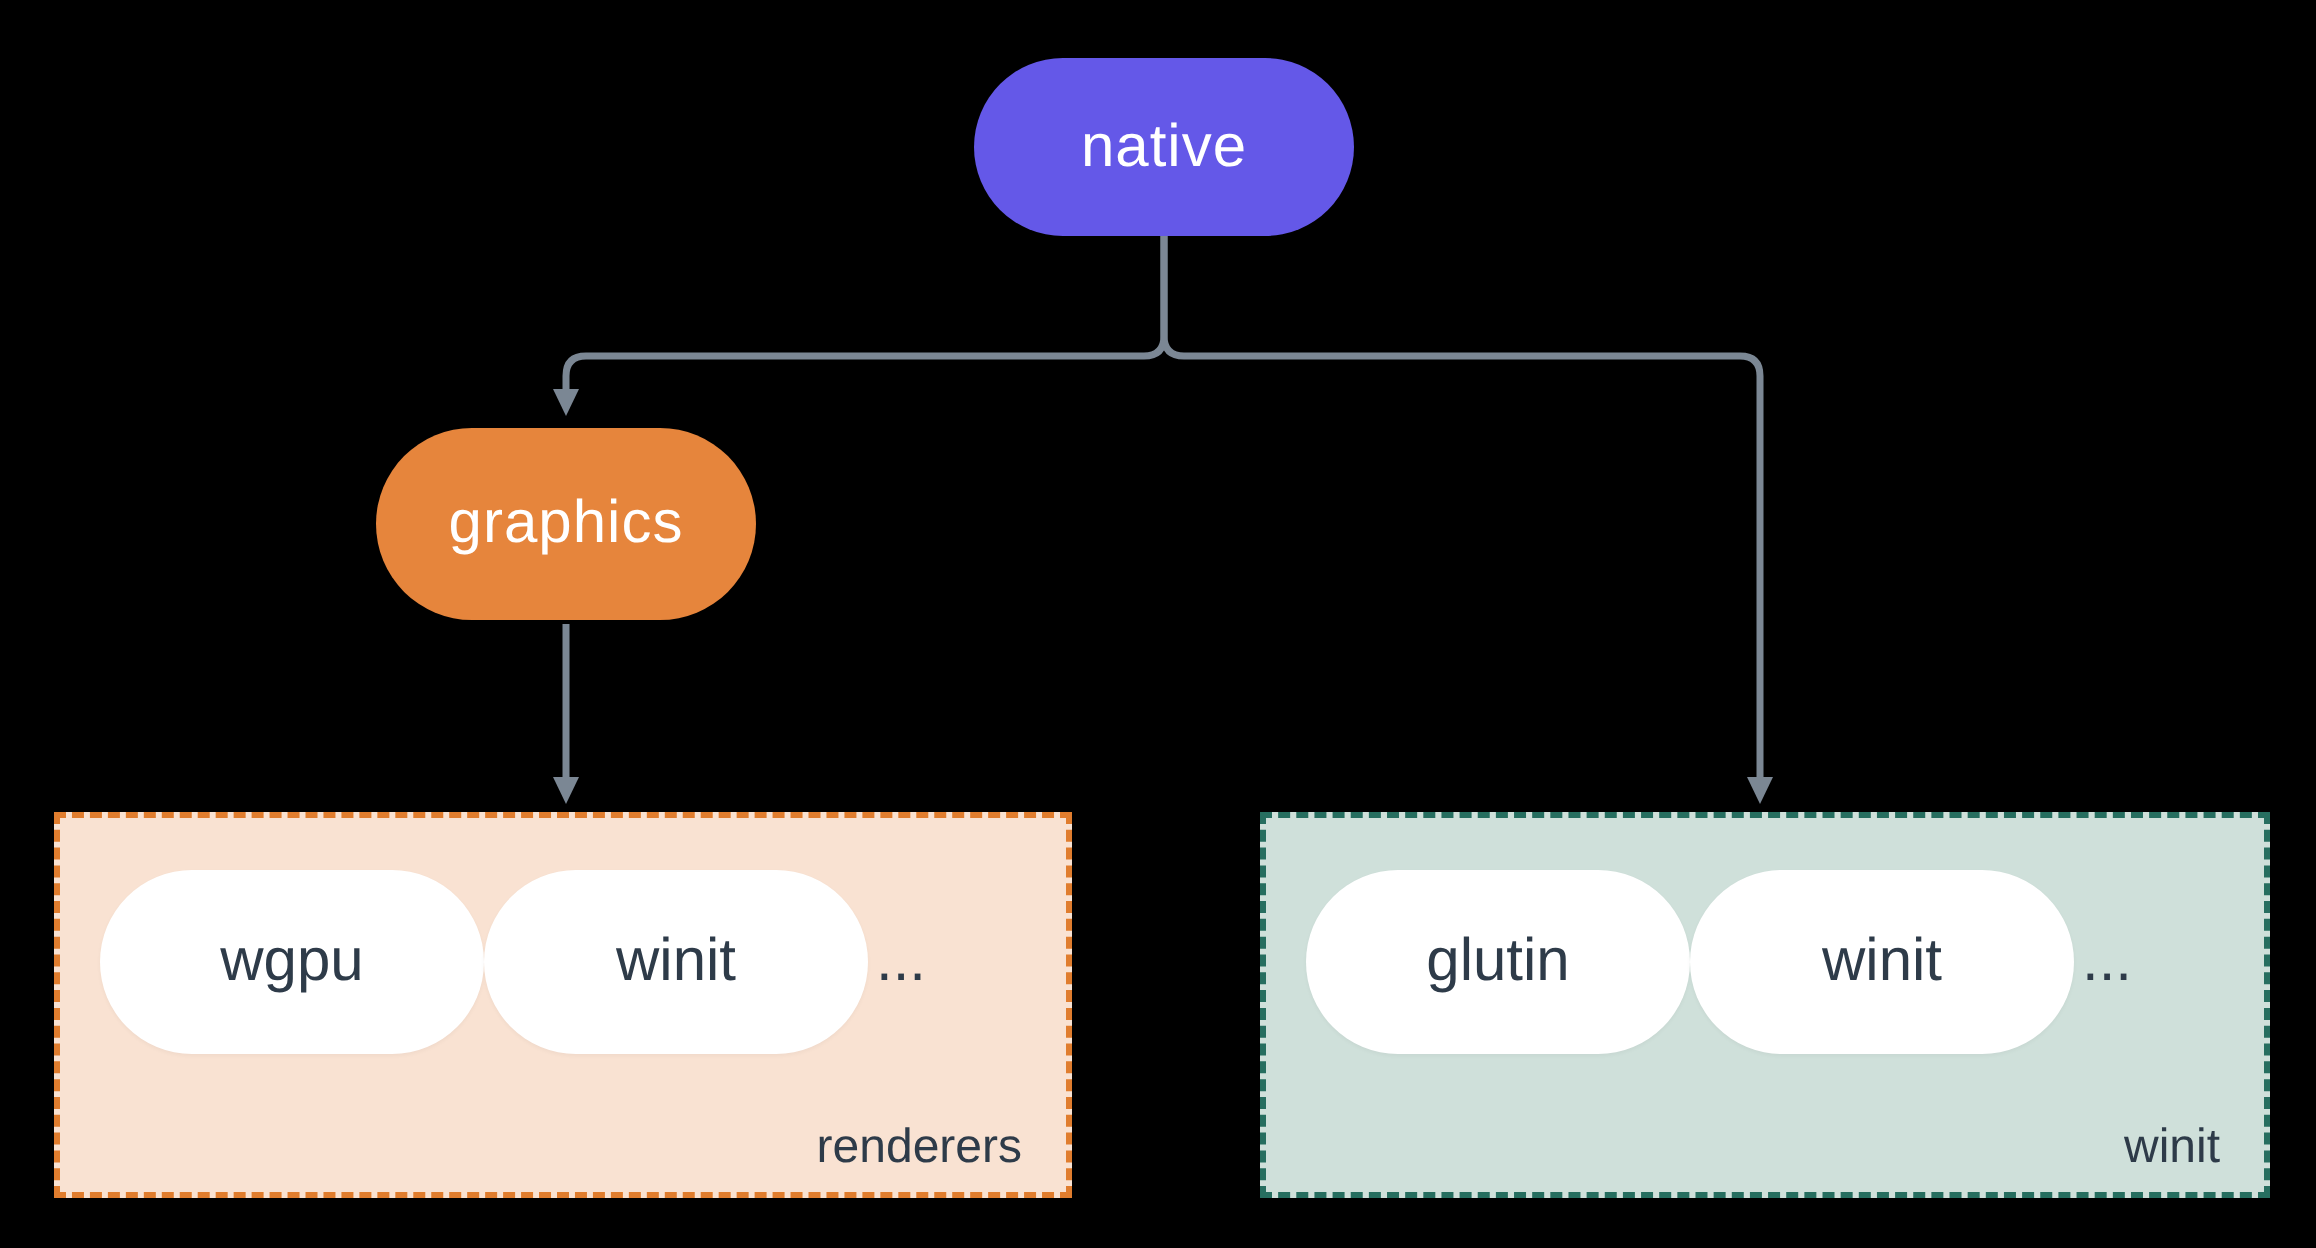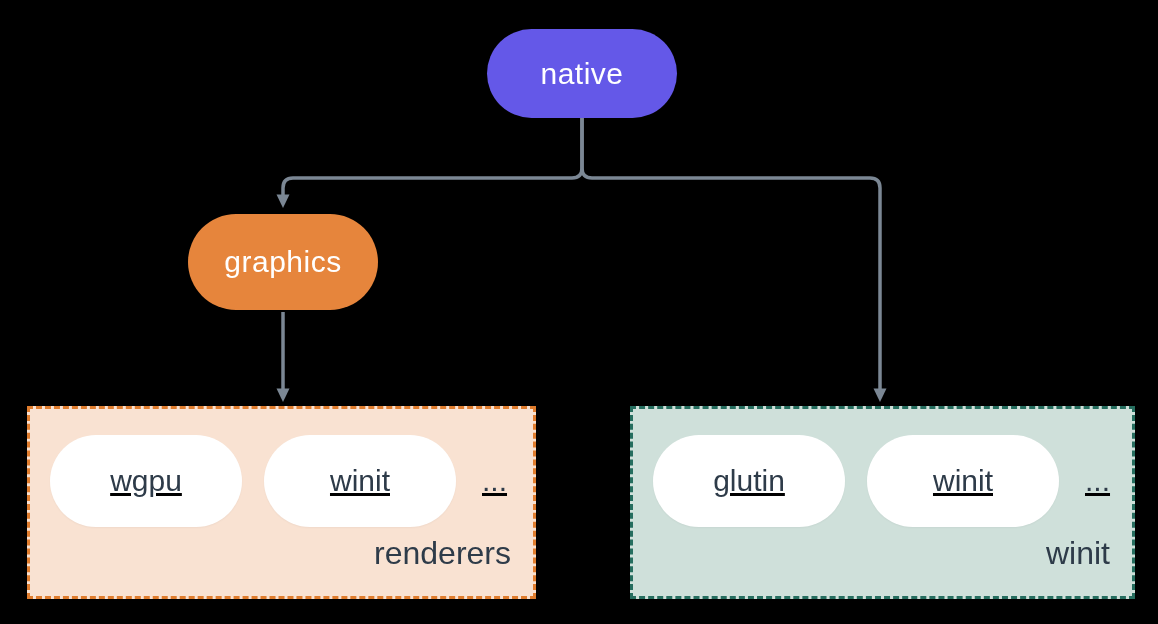--- a/index.html
+++ b/index.html
@@ -57,44 +57,44 @@
     left: 27px; width: 509px;
     background: var(--renderers_fill, #f9e2d2);
     border-color: var(--renderers_border, #e07d2e);
   }
   .group-shells {
     left: 630px; width: 505px;
     background: var(--shells_fill, #cfe0da);
     border-color: var(--shells_border, #266e5f);
   }
   .pill-row {
-    display: flex; align-items: center; gap: 22px; text-decoration: underline;
+    display: flex; align-items: center; 
   }
   .pill {
     width: 192px; height: 92px;
     border-radius: 46px;
     background: var(--pill_fill, #fff);
     color: var(--pill_text, #2e3b49);
     display: flex; align-items: center; justify-content: center;
     font-size: 30px;
     box-shadow: 0 1px 2px rgba(0,0,0,0.04);
   }
   .ellipsis {
     color: var(--pill_text, #2e3b49);
     font-size: 30px;
     margin-left: 4px;
     align-self: center;
     height: 92px;
     display: flex; align-items: center;
   }
   .group-label {
     position: absolute;
-    right: 22px; bottom: 24px;
+    right: 22px; bottom: 8px;
     color: var(--pill_text, #2e3b49);
-    font-size: 32px;
+    font-size: 24px;
   }
 </style>
 </head>
 <body>
 
 <div class="canvas">
 
   <svg class="connectors" viewBox="0 0 1158 624" xmlns="http://www.w3.org/2000/svg">
 
     <path class="edge" d="M 582 118 L 582 168 Q 582 178 572 178 L 293 178 Q 283 178 283 188 L 283 196"></path>

